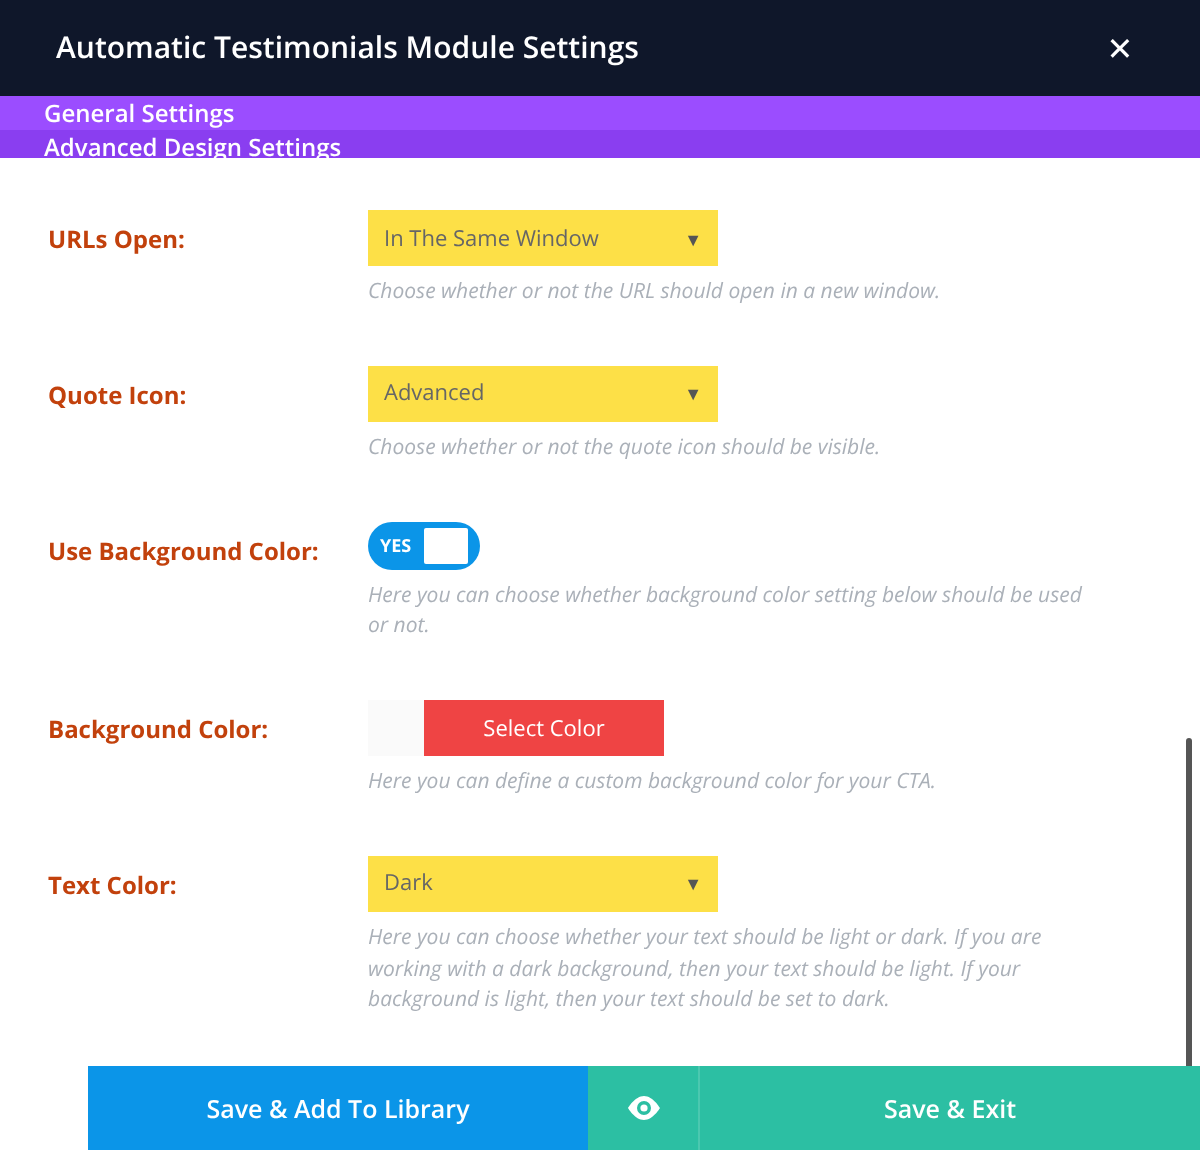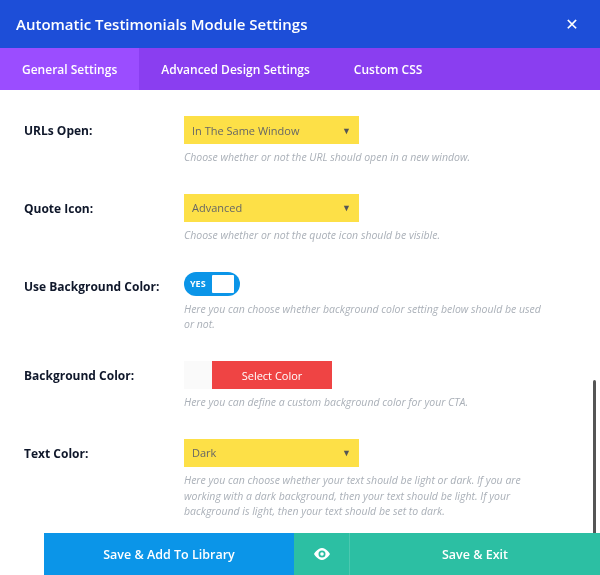--- a/index.html
+++ b/index.html
@@ -1,26 +1,26 @@
 <!DOCTYPE html>
 <html><head>
 <meta charset="utf-8">
 <style>
   * { box-sizing: border-box; margin: 0; padding: 0; }
   html, body { width: 600px; height: 575px; font-family: "Open Sans", Arial, sans-serif; font-size: 12px; color: #333; }
   .modal { width: 600px; height: 575px; display: flex; flex-direction: column; background: #fff; position: relative; }
-  .header { background: #1d4ed8; color: #fff; display: flex; align-items: center; justify-content: space-between; padding: 0 16px; height: 48px; }
+  .header { background: #0f172a; color: #fff; display: flex; align-items: center; justify-content: space-between; padding: 0 28px; height: 48px; }
   .header h1 { font-size: 15px; font-weight: 600; }
   .close-btn { color: #fff; font-size: 16px; cursor: pointer; width: 24px; height: 24px; text-align: center; line-height: 24px; }
-  .tabs { background: #8a3ef0; display: flex; height: 42px; }
+  .tabs { background: #8a3ef0; display: flex; height: 31px; flex-direction: column; }
   .tab { color: #fff; font-size: 12px; padding: 0 22px; display: flex; align-items: center; cursor: pointer; font-weight: 600; }
   .tab.active { background: #9b4dff; }
   .content { flex: 1; overflow: hidden; padding: 12px 24px 0 24px; position: relative; }
   .row { display: flex; padding: 14px 0; }
-  .col-label { width: 160px; font-weight: 700; font-size: 12px; color: #0f172a; padding-top: 6px; }
+  .col-label { width: 160px; font-weight: 700; font-size: 12px; color: #c2410c; padding-top: 6px; }
   .col-field { flex: 1; }
   .select { width: 175px; height: 28px; background: #fde047; border: none; color: #666; padding: 0 8px; font-size: 11px; position: relative; display: flex; align-items: center; justify-content: space-between; cursor: pointer; }
   .select .caret { font-size: 9px; color: #555; }
   .hint { color: #aab0b8; font-style: italic; font-size: 10.5px; margin-top: 6px; line-height: 1.5; max-width: 360px; }
   .toggle { width: 56px; height: 24px; background: #0b95e8; border-radius: 12px; display: flex; align-items: center; padding: 2px; cursor: pointer; position: relative; }
   .toggle .lbl { color: #fff; font-size: 9px; font-weight: 700; padding: 0 4px; }
   .toggle .knob { width: 22px; height: 18px; background: #fff; border-radius: 1px; margin-left: 2px; }
   .color-row { display: flex; align-items: stretch; height: 28px; }
   .swatch { width: 28px; height: 28px; background: #fafafa; }
   .select-color-btn { flex: 0 0 120px; height: 28px; background: #ef4444; color: #fff; font-size: 11px; display: flex; align-items: center; justify-content: center; cursor: pointer; }

